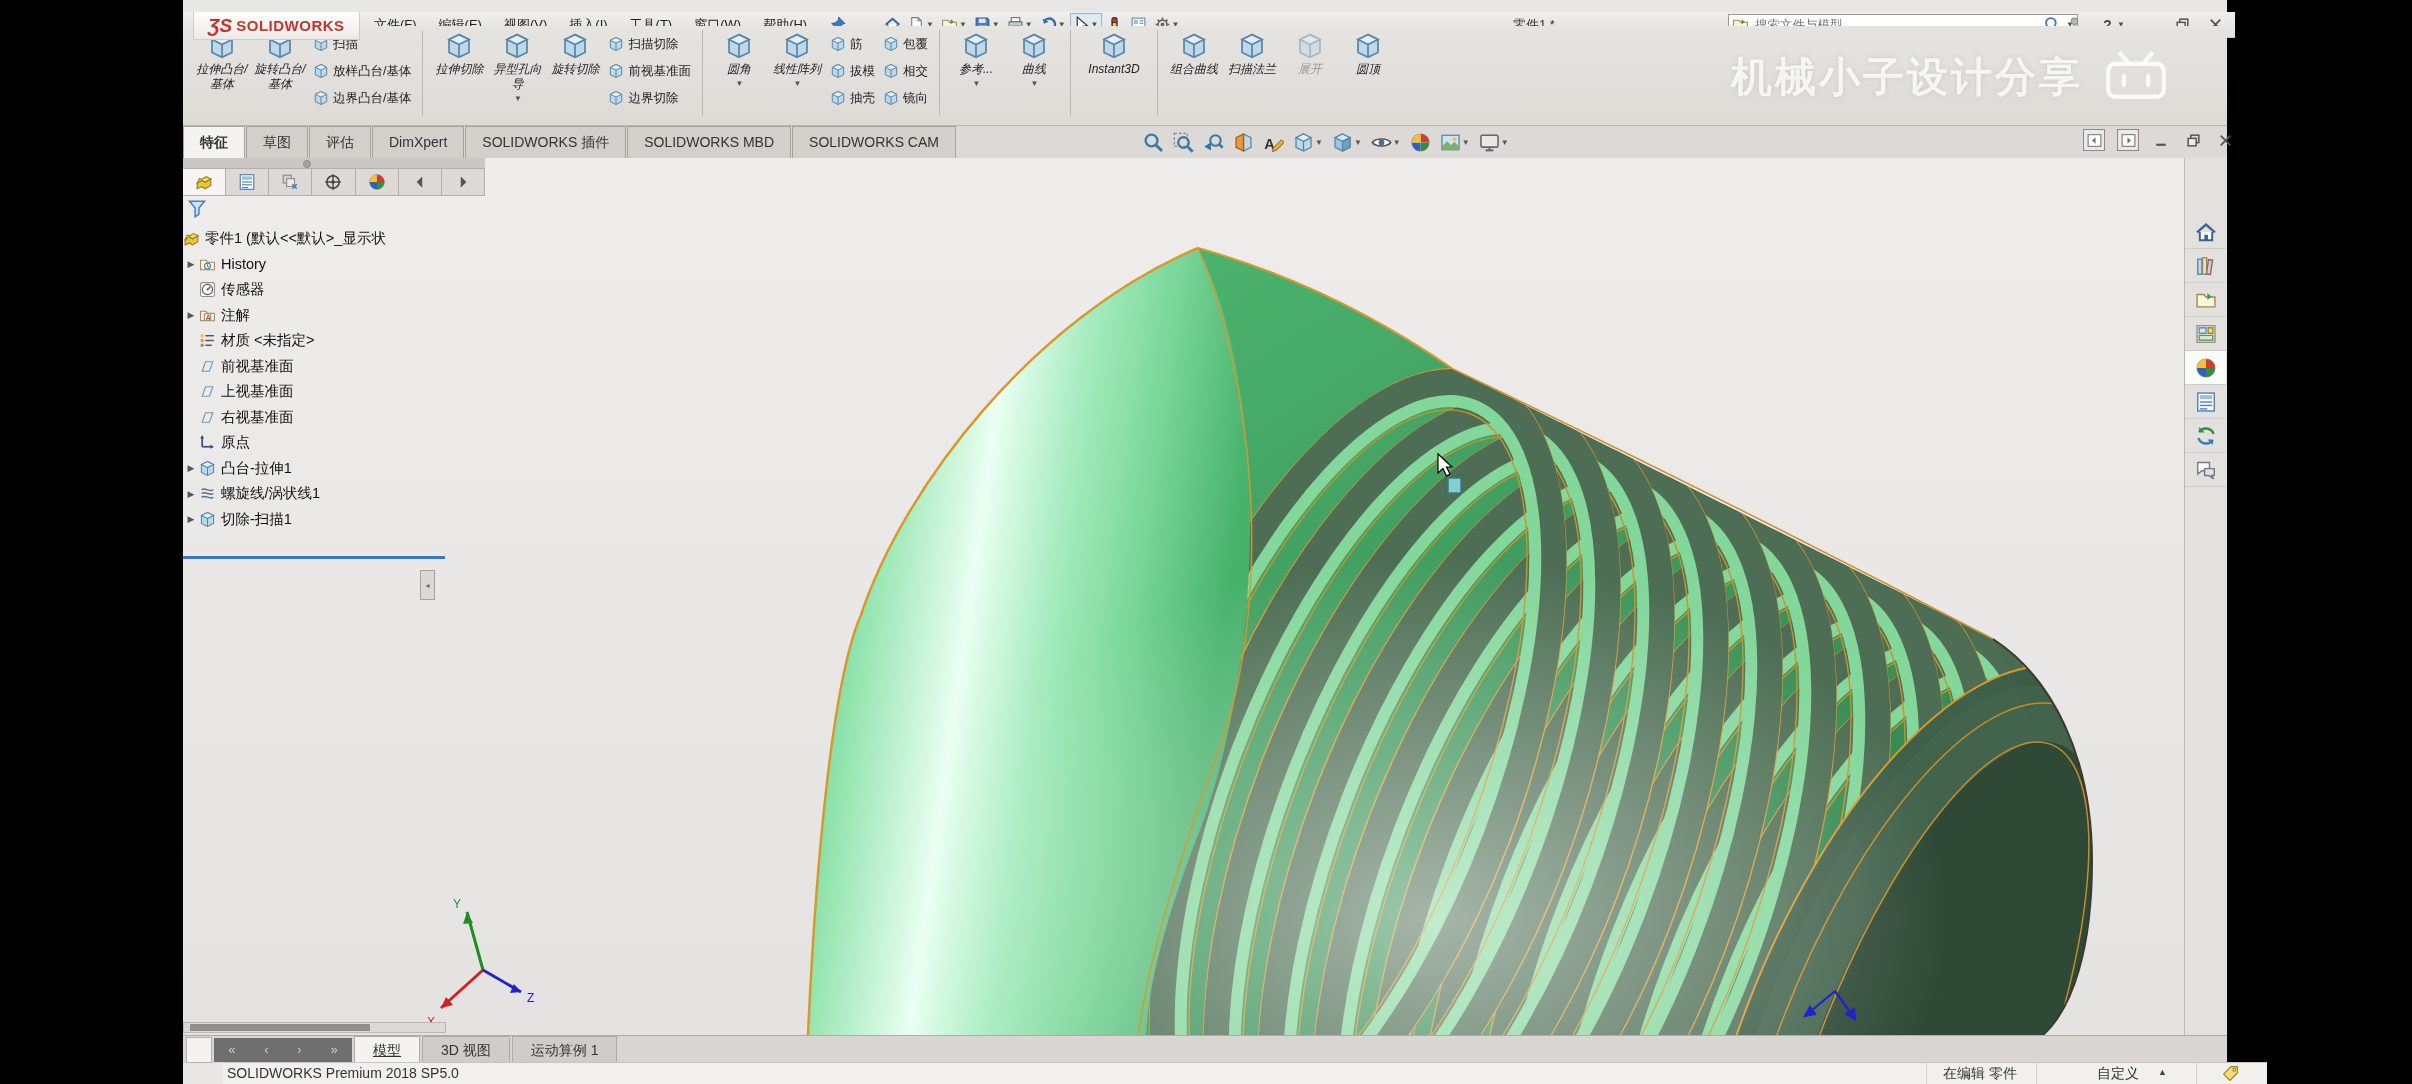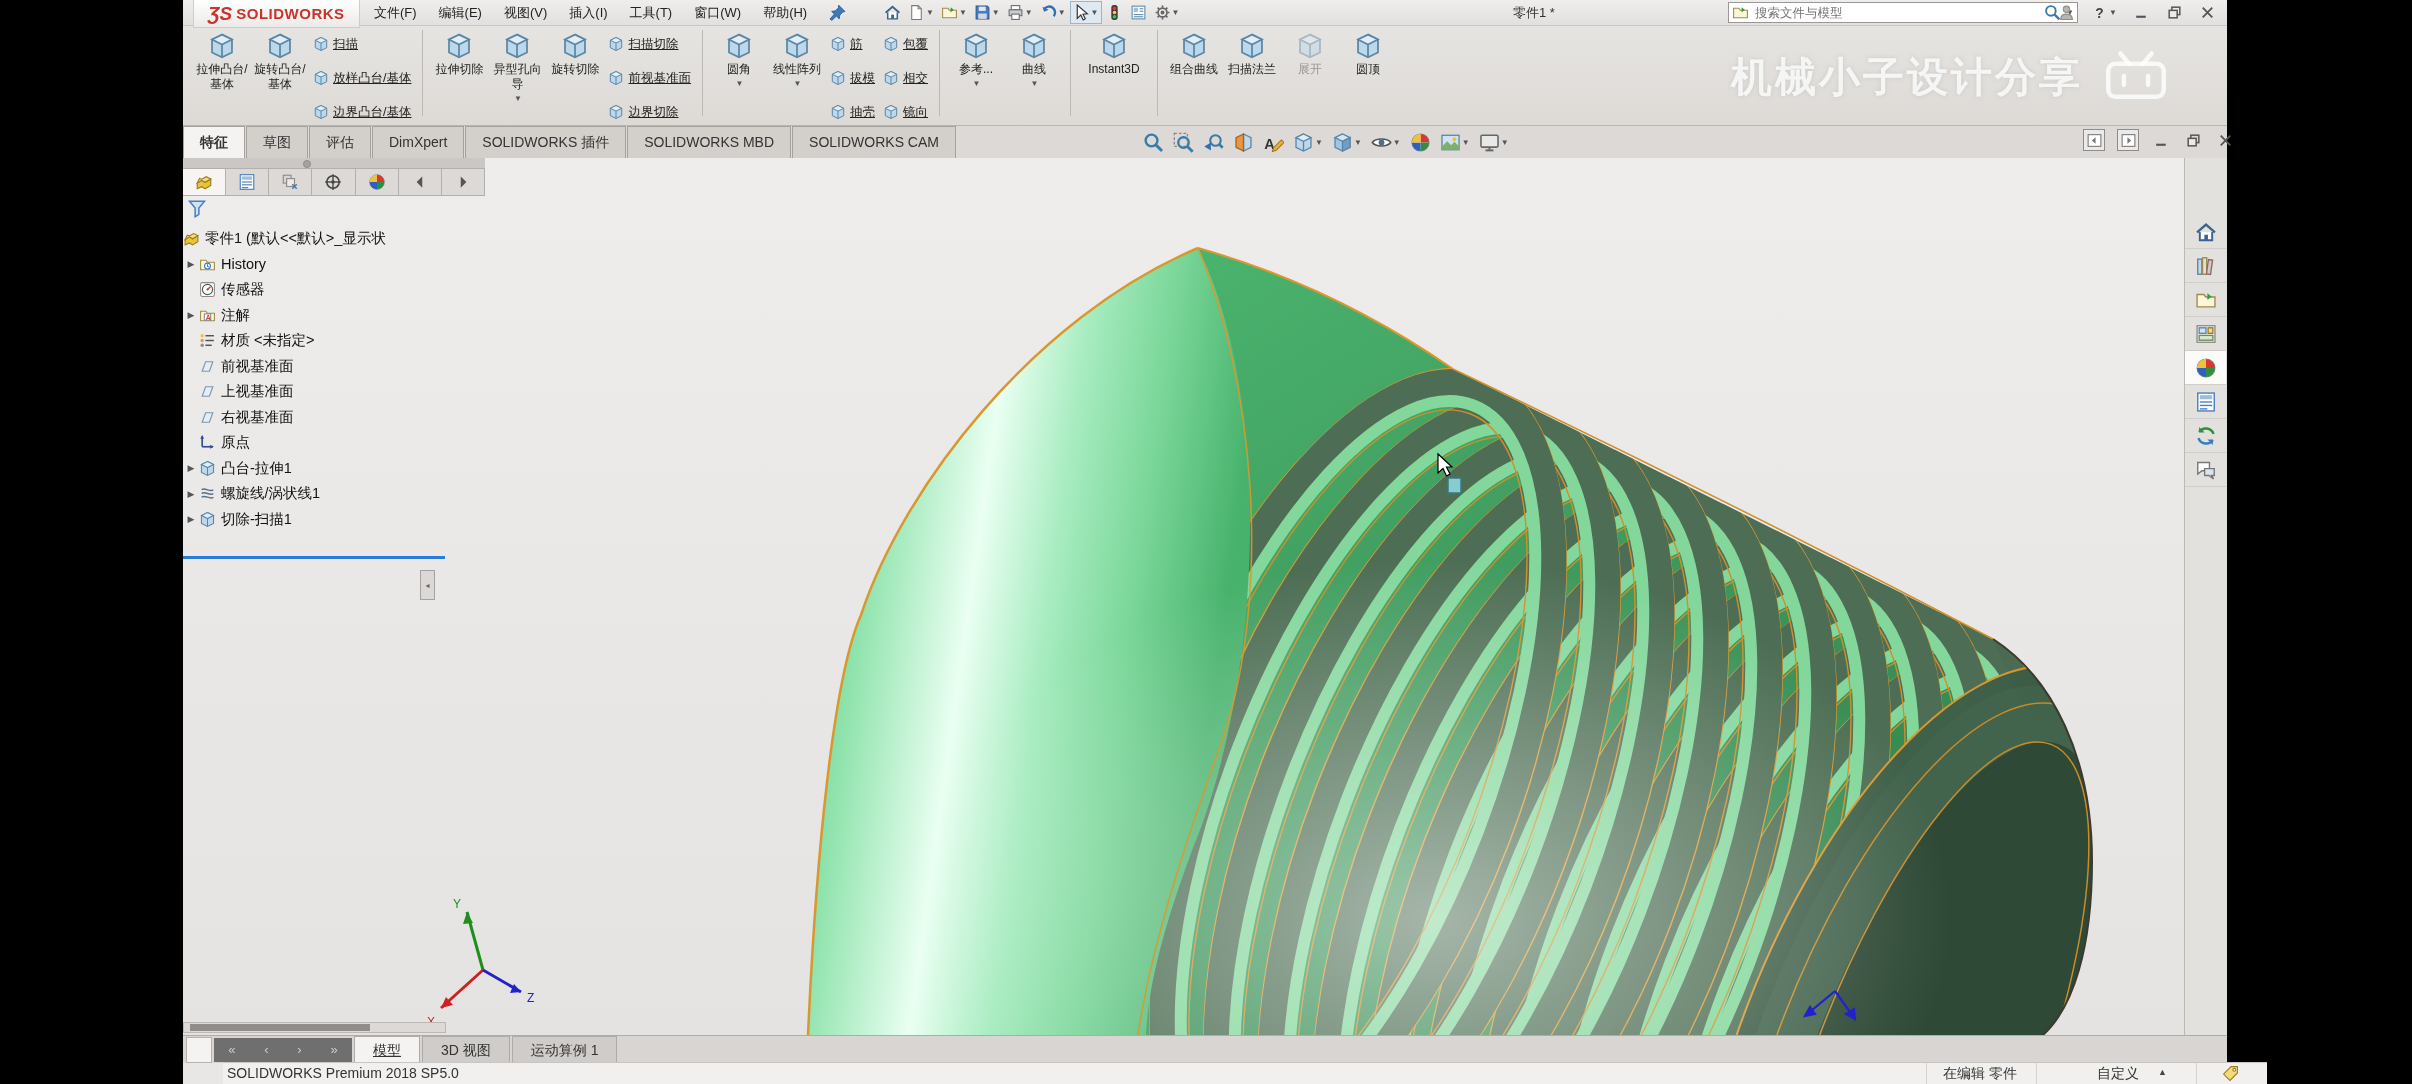--- a/index.html
+++ b/index.html
@@ -2,22 +2,22 @@
 <html><head>
 <meta charset="utf-8">
 <style>
   html,body{margin:0;padding:0;background:#000;}
   body{width:2412px;height:1084px;position:relative;overflow:hidden;
        font-family:"Liberation Sans","DejaVu Sans",sans-serif;color:#222;}
   .abs{position:absolute;}
   
   #win{position:absolute;left:183px;top:0;width:2044px;height:1084px;background:#e9e7e5;}
   
-  #titlebar{position:absolute;left:0;top:0;width:100%;height:25px;
-    background:linear-gradient(#f0eeec,#e2e0de);border-bottom:1px solid #c9c6c3;}
+  #titlebar{position:absolute;left:0;top:12px;width:100%;height:25px;
+    background:linear-gradient(#f0eeec,#e2e0de);border-bottom:1px solid #c9c6c3;padding-left:8px;}
   #logo{position:absolute;left:10px;top:0;height:27px;padding:0 14px;background:linear-gradient(#ffffff,#eceae8);
     border:1px solid #cfccc9;border-top:none;display:flex;align-items:center;gap:4px;z-index:5;}
   #logo .ds{font-weight:bold;font-style:italic;color:#c8342b;font-size:19px;}
   #logo .sw{font-weight:bold;color:#c8342b;font-size:15px;letter-spacing:.5px;}
   #menubar{position:absolute;left:180px;top:0;height:25px;display:flex;align-items:center;}
   .menu-item{padding:0 11px;font-size:13px;line-height:25px;cursor:default;}
   #quickbar{position:absolute;left:698px;top:1px;height:23px;display:flex;align-items:center;gap:1px;}
   .qbtn{display:flex;align-items:center;height:21px;padding:0 2px;border:1px solid transparent;}
   .qbtn.pressed{background:#dfe9f2;border-color:#9ab6cc;}
   .dd{font-size:8px;color:#555;margin-left:1px;}
@@ -28,27 +28,27 @@
   #tb-right{position:absolute;right:8px;top:0;height:25px;display:flex;align-items:center;gap:10px;}
   .i{display:inline-flex;width:17px;height:17px;align-items:center;justify-content:center;flex:0 0 auto;}
   .i svg{width:100%;height:100%;}
   
   #ribbon{position:absolute;left:0;top:26px;width:100%;height:100px;
     background:linear-gradient(#e6e4e1,#dddad6);border-bottom:1px solid #b9b6b2;
     display:flex;align-items:flex-start;padding-left:10px;box-sizing:border-box;}
   .rgroup{display:flex;align-items:flex-start;height:96px;}
   .rsep{width:1px;height:86px;background:#bcb9b5;margin:4px 7px 0 7px;}
   .bigbtn{width:58px;height:92px;display:flex;flex-direction:column;align-items:center;
-     padding-top:5px;box-sizing:border-box;border:1px solid transparent;}
+     padding-top:5px;box-sizing:border-box;border:1px solid transparent;font-style:italic;}
   .bigbtn .i{width:28px;height:28px;margin-bottom:2px;}
   .biglabel{font-size:12px;line-height:15px;text-align:center;color:#222;}
   .bigbtn .dd{margin-top:2px;}
   .bigbtn.disabled .biglabel{color:#9b9894;}
   .bigbtn.disabled .i{opacity:.45;}
-  .smallcol{display:flex;flex-direction:column;justify-content:flex-start;padding-top:6px;gap:10px;text-decoration:underline;}
+  .smallcol{display:flex;flex-direction:column;justify-content:flex-start;padding-top:6px;gap:3px;}
   .smallbtn{display:flex;align-items:center;gap:4px;height:24px;padding:0 4px;white-space:nowrap;}
   .smalllabel{font-size:12.5px;color:#222;}
   
   #watermark{position:absolute;left:1548px;top:50px;display:flex;align-items:flex-start;gap:16px;
      color:rgba(255,255,255,.8);z-index:8;pointer-events:none;}
   #watermark .wm-text{font-size:41px;font-weight:bold;letter-spacing:3px;text-shadow:0 0 4px rgba(180,180,180,.5);}
   
   #cmdtabs{position:absolute;left:0;top:126px;width:100%;height:32px;background:#dcd9d6;display:flex;align-items:flex-end;}
   .ctab{height:31px;line-height:31px;padding:0 16px;font-size:14px;color:#333;
      border:1px solid #a5a29e;border-bottom:none;background:#d3d0cc;margin-right:1px;}

